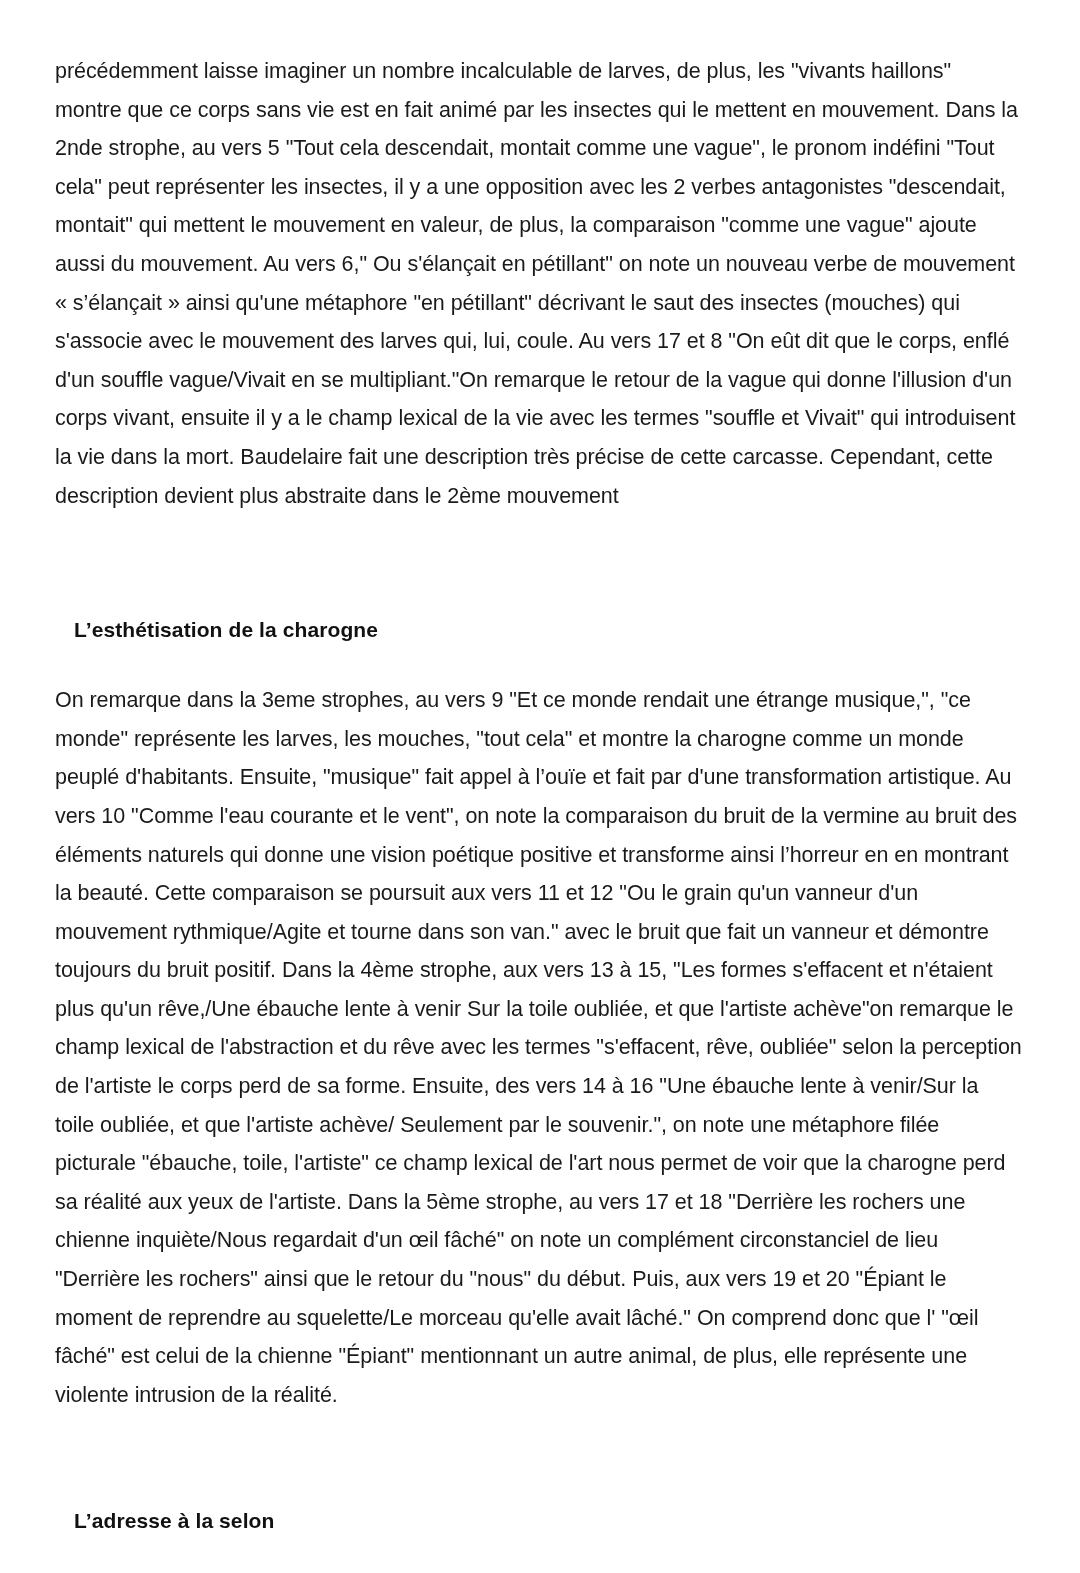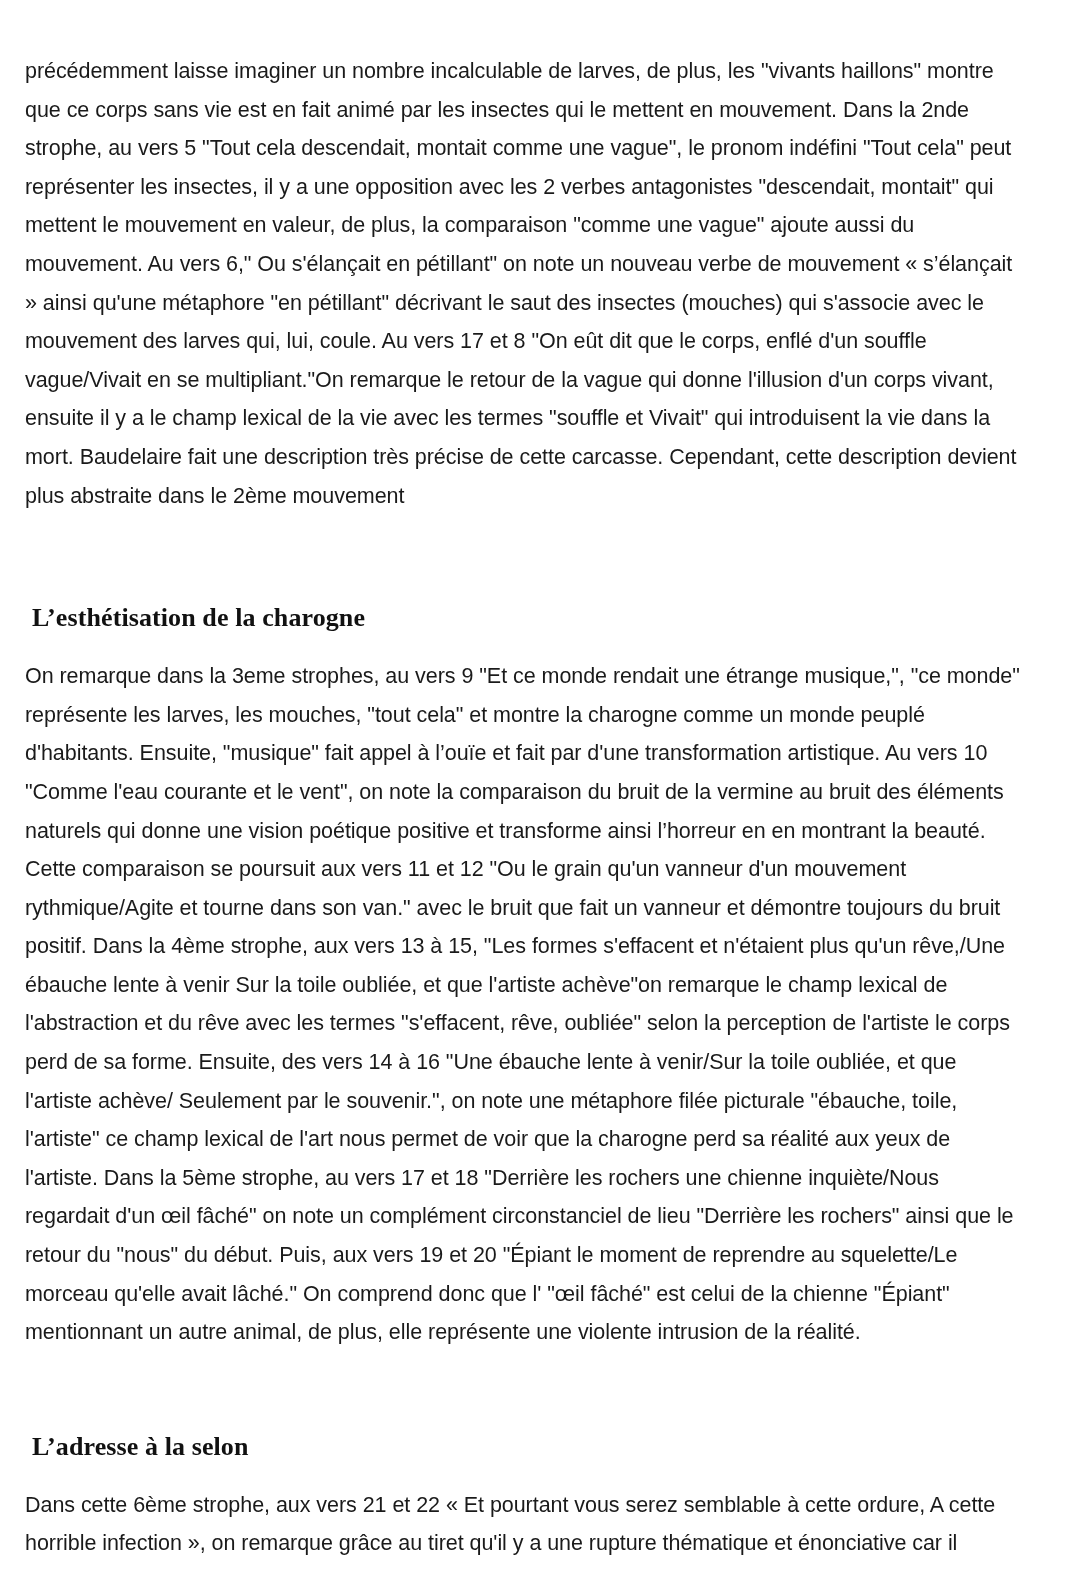--- a/index.html
+++ b/index.html
@@ -13,44 +13,44 @@
     overflow: hidden;
     font-family: "Liberation Sans", sans-serif;
     color: #1c1c1c;
     -webkit-font-smoothing: antialiased;
   }
 
   .page {
     box-sizing: border-box;
     width: 1080px;
     height: 1573px;
-    padding: 52px 58px 0 25px;
+    padding: 52px 58px 0 55px;
     background: #ffffff;
     position: relative;
   }
 
   .body-text {
     font-family: "Liberation Sans", sans-serif;
     font-size: 21.5px;
     line-height: 38.6px;
     color: #1a1a1a;
     letter-spacing: -0.05px;
     text-align: left;
     margin: 0;
     white-space: pre-wrap;
     word-spacing: 0px;
   }
 
   .section-heading {
-    font-family: Liberation Serif, serif;
+    font-family: Liberation Sans, sans-serif;
     font-weight: bold;
-    font-size: 26px;
+    font-size: 21px;
     line-height: 34px;
     color: #111111;
-    margin: 0;
+    margin: 12px;
     padding-left: 7px;
     letter-spacing: 0.1px;
   }
 
   
   .gap-para-to-h1 { height: 86px; }
   .gap-h1-to-para { height: 22px; }
   .gap-para-to-h2 { height: 78px; }
   .gap-h2-to-para { height: 22px; }
 </style>

